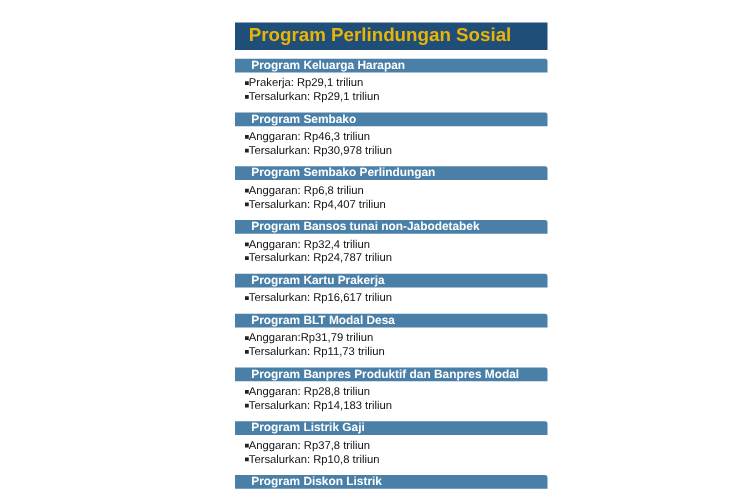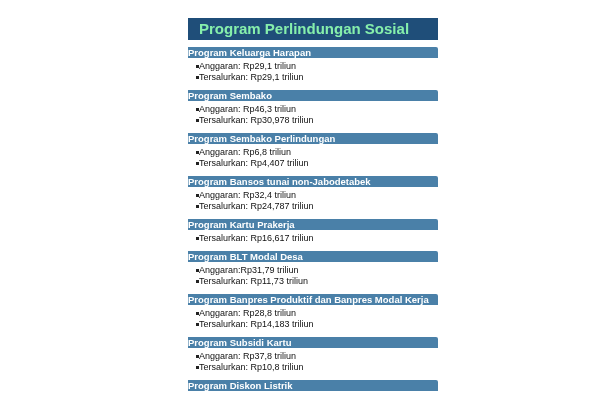--- a/index.html
+++ b/index.html
@@ -1,38 +1,38 @@
 <!DOCTYPE html>
 <html><head>
 <meta charset="utf-8">
 <style>
   html, body { margin:0; padding:0; }
   body { width:600px; height:400px; background:#ffffff; position:relative; overflow:hidden;
          font-family:"Liberation Sans", sans-serif; }
   .doc { position:absolute; left:188px; top:18px; width:250px; }
-  .title { background:#1f4e79; color:#86efac; font-weight:bold; font-size:15px; height:22px;
+  .title { background:#1f4e79; color:#eab308; font-weight:bold; font-size:15px; height:22px;
            line-height:22px; padding-left:11px; box-sizing:border-box; }
   .section { margin-top:7px; }
   .section:first-of-type { margin-top:7px; }
   .head { background:#4a80a8; color:#fff; font-weight:bold; font-size:9.5px; height:11px;
-          line-height:11px; padding-left:0; box-sizing:border-box; border-radius:0 2px 0 0; }
+          line-height:11px; padding-left:13px; box-sizing:border-box; border-radius:0 2px 0 0; }
   .line { font-size:9px; color:#111; line-height:11px; padding-left:11px; position:relative; }
   .line:before { content:""; position:absolute; left:8px; top:4px; width:3px; height:3px; background:#222; }
   .items { padding-top:3px; }
 </style>
 </head>
 <body>
 
 <div class="doc">
   <div class="title">Program Perlindungan Sosial</div>
   <div id="sections">
       <div class="section">
         <div class="head">Program Keluarga Harapan</div>
         <div class="items">
-          <div class="line">Anggaran: Rp29,1 triliun</div>
+          <div class="line">Prakerja: Rp29,1 triliun</div>
           <div class="line">Tersalurkan: Rp29,1 triliun</div>
         </div>
       </div>
       <div class="section">
         <div class="head">Program Sembako</div>
         <div class="items">
           <div class="line">Anggaran: Rp46,3 triliun</div>
           <div class="line">Tersalurkan: Rp30,978 triliun</div>
         </div>
       </div>
@@ -64,21 +64,21 @@
         </div>
       </div>
       <div class="section">
         <div class="head">Program Banpres Produktif dan Banpres Modal Kerja</div>
         <div class="items">
           <div class="line">Anggaran: Rp28,8 triliun</div>
           <div class="line">Tersalurkan: Rp14,183 triliun</div>
         </div>
       </div>
       <div class="section">
-        <div class="head">Program Subsidi Kartu</div>
+        <div class="head">Program Listrik Gaji</div>
         <div class="items">
           <div class="line">Anggaran: Rp37,8 triliun</div>
           <div class="line">Tersalurkan: Rp10,8 triliun</div>
         </div>
       </div>
       <div class="section">
         <div class="head">Program Diskon Listrik</div>
       </div>
     </div>
 </div>

